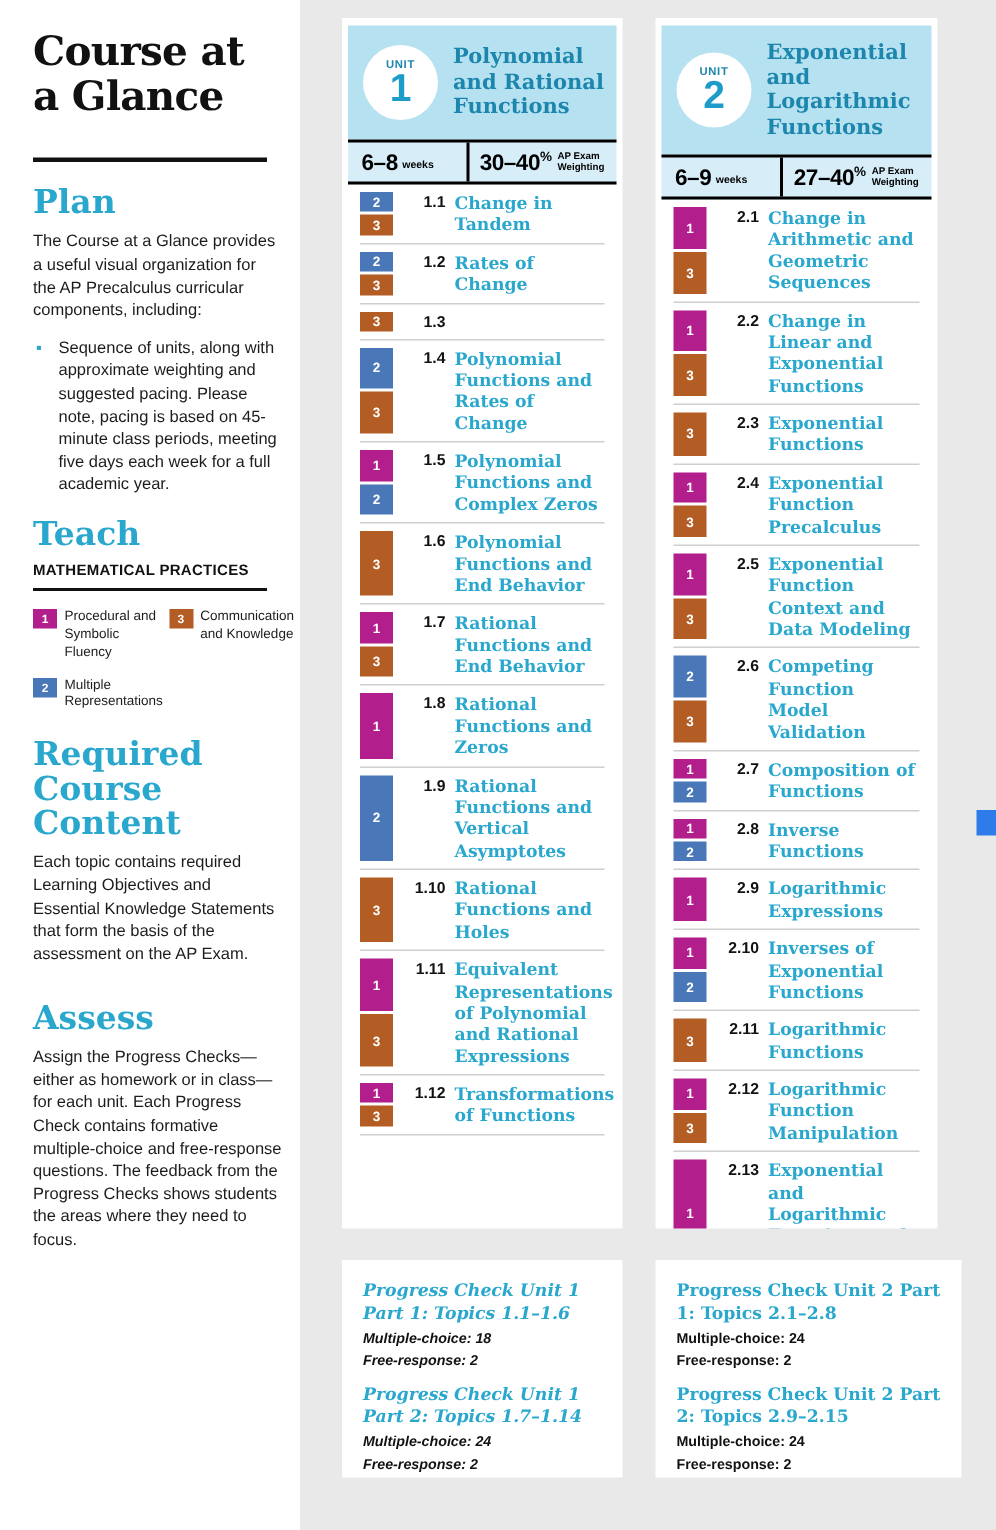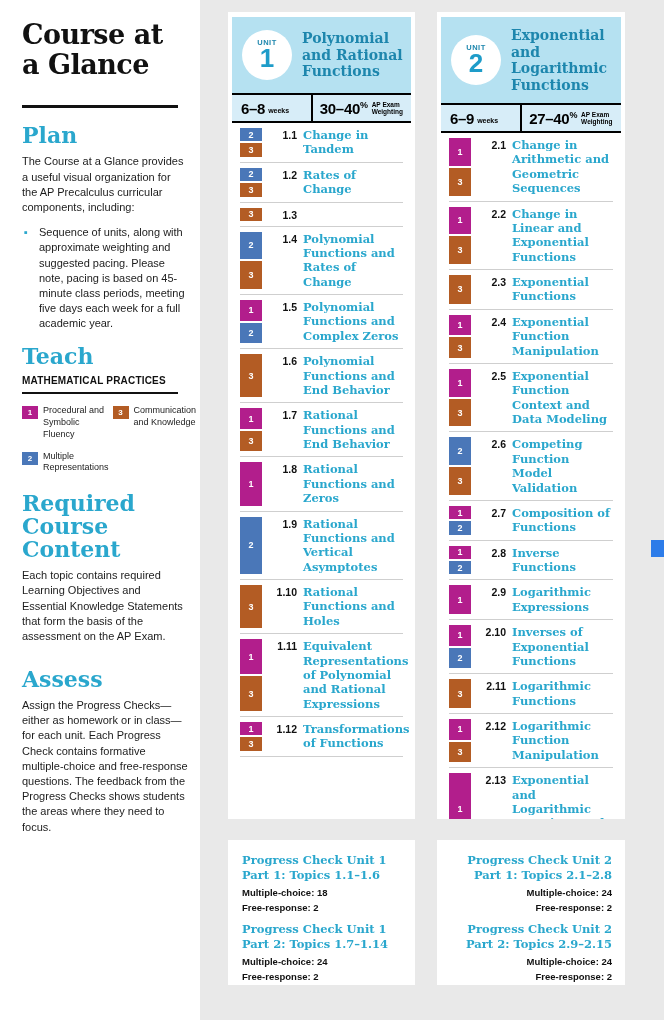--- a/index.html
+++ b/index.html
@@ -63,22 +63,22 @@
   .badge-col { flex:0 0 22px; display:flex; flex-direction:column; gap:2px; margin-right:9px; }
   .badge { flex:1 1 auto; min-height:11px; display:flex; align-items:center; justify-content:center;
            color:#fff; font-size:9px; font-weight:bold; }
   .topic-num { flex:0 0 26px; font-size:10.5px; font-weight:bold; color:#111; text-align:right;
                margin-right:6px; padding-top:1px; }
   .topic-title { flex:1; font-family:"DejaVu Serif",serif; font-weight:bold; font-size:11.5px;
                  line-height:1.25; color:#2aa7cd; }
 
   
   .progress-card { position:absolute; top:840px; height:145px; background:#fff; padding:13px 13px 0 14px; overflow:hidden; }
-  .progress-card.u0 { left:228px; width:187px; }
-  .progress-card.u1 { left:437px; width:188px;text-align:right; }
+  .progress-card.u0 { left:228px; width:187px;font-style:italic; }
+  .progress-card.u1 { left:437px; width:204px; }
   .pc-head { font-family:"DejaVu Serif",serif; font-weight:bold; font-size:11.5px; line-height:1.3;
              color:#2aa7cd; margin-bottom:3px; }
   .pc-line { font-size:9.5px; font-weight:bold; color:#111; line-height:1.55; }
   .pc-block { margin-bottom:7px; }
 </style>
 </head>
 <body>
 
 <div class="page">
 
@@ -290,21 +290,21 @@
             </div>
             <span class="topic-num">2.3</span>
             <span class="topic-title">Exponential Functions</span>
           </div>
           <div class="topic">
             <div class="badge-col">
               <span class="badge" style="background: rgb(178, 30, 140);">1</span>
               <span class="badge" style="background: rgb(179, 92, 36);">3</span>
             </div>
             <span class="topic-num">2.4</span>
-            <span class="topic-title">Exponential Function Manipulation</span>
+            <span class="topic-title">Exponential Function Precalculus</span>
           </div>
           <div class="topic">
             <div class="badge-col">
               <span class="badge" style="background: rgb(178, 30, 140);">1</span>
               <span class="badge" style="background: rgb(179, 92, 36);">3</span>
             </div>
             <span class="topic-num">2.5</span>
             <span class="topic-title">Exponential Function Context and Data Modeling</span>
           </div>
           <div class="topic">

